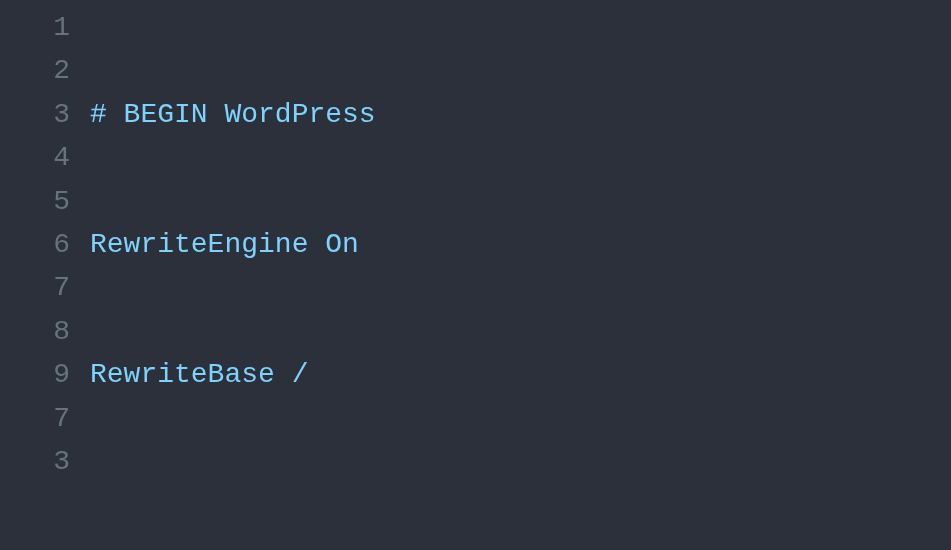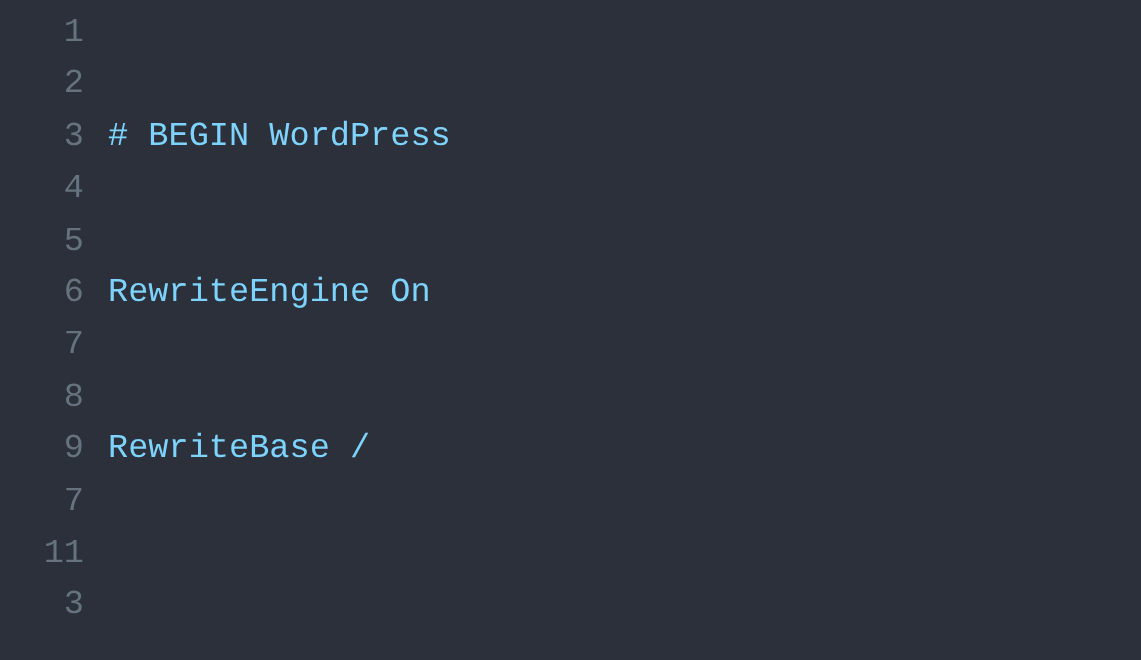--- a/index.html
+++ b/index.html
@@ -52,21 +52,20 @@
     <span class="line-number">1</span>
     <span class="line-number">2</span>
     <span class="line-number">3</span>
     <span class="line-number">4</span>
     <span class="line-number">5</span>
     <span class="line-number">6</span>
     <span class="line-number">7</span>
     <span class="line-number">8</span>
     <span class="line-number">9</span>
     <span class="line-number">7</span>
-    <span class="line-number">11</span>
     <span class="line-number">3</span>
   </div>
   <div class="code">
     <span class="code-line"># BEGIN WordPress</span>
     <span class="code-line">RewriteEngine On</span>
     <span class="code-line">RewriteBase /</span>
     
     
     
     

